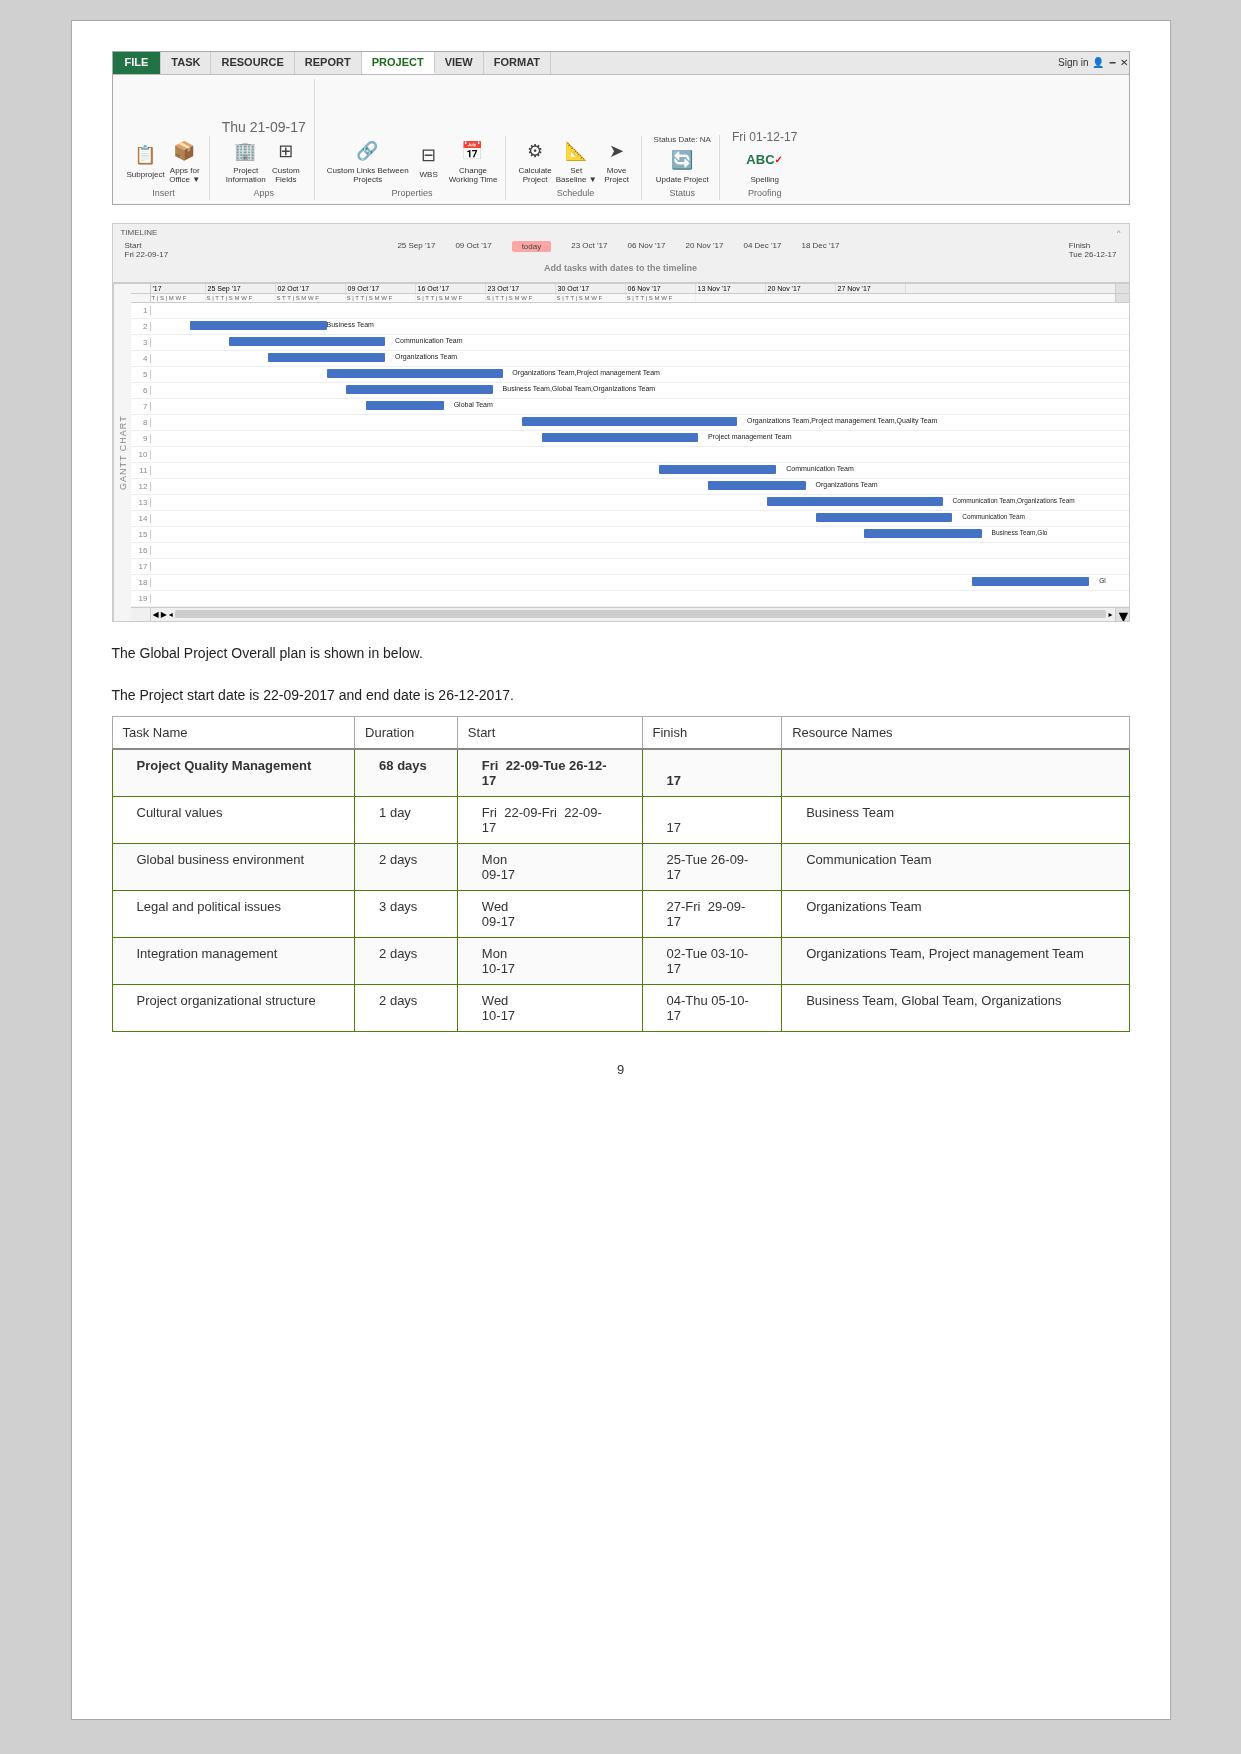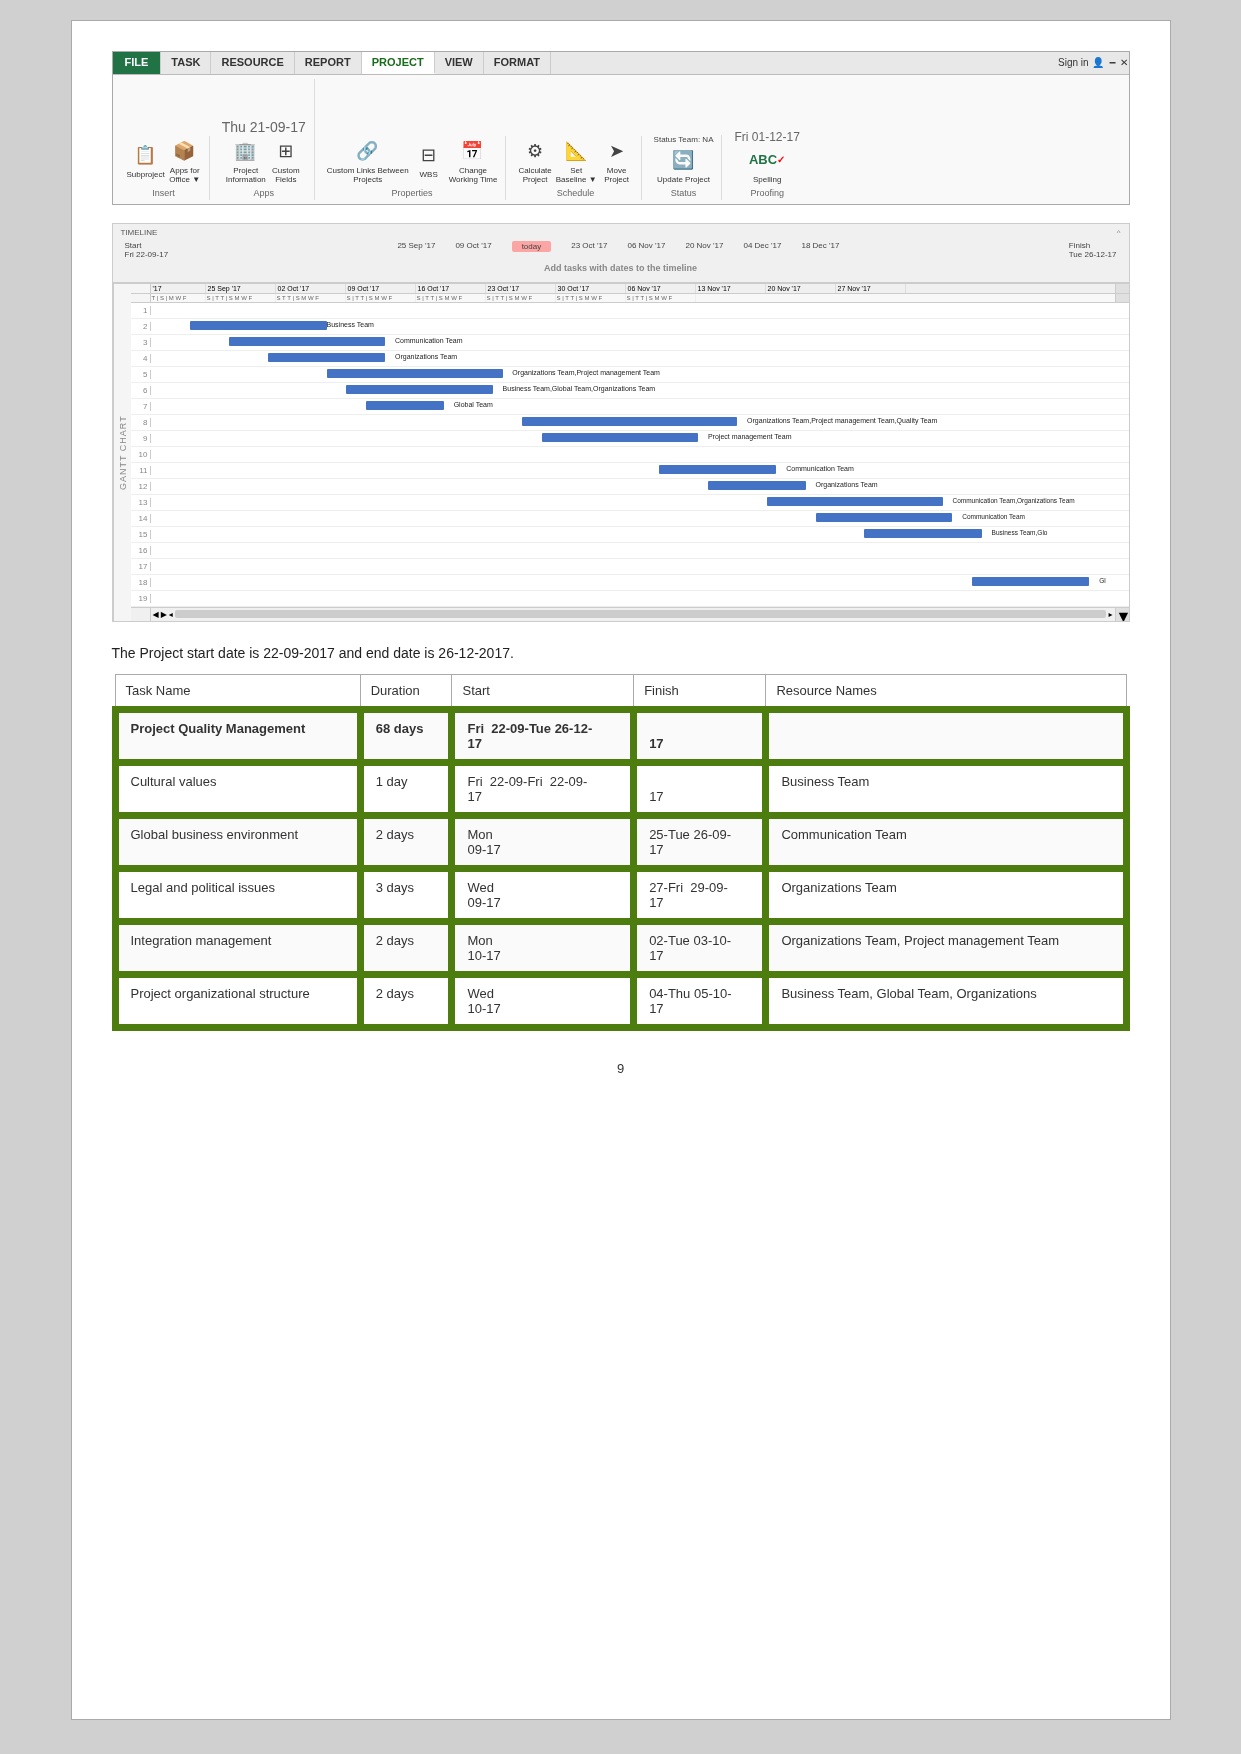--- a/index.html
+++ b/index.html
@@ -212,22 +212,22 @@
     }
     .data-table th {
       border: 1px solid #aaa;
       padding: 8px 10px;
       text-align: left;
       font-weight: normal;
       color: #333;
       background: #fff;
     }
     .data-table td {
-      border: 7px solid #4d7c0f;
-      padding: 8px 12px;
+      border: 1px solid #4d7c0f;
+      padding: 8px 24px;
       color: #333;
       vertical-align: top;
     }
     .data-table tr.header-row th {
       border-bottom: 2px solid #888;
     }
     .data-table tr.bold-row td {
       font-weight: bold;
     }
     .data-table tr:nth-child(odd) td {
@@ -335,21 +335,21 @@
           </div>
           <div class="ribbon-icon">
             <div class="icon-box">➤</div>
             <div class="icon-label">Move<br>Project</div>
           </div>
         </div>
         <div class="ribbon-group-label">Schedule</div>
       </div>
 
       <div class="ribbon-group">
-        <div style="font-size:8px; color:#444;">Status Team: NA</div>
+        <div style="font-size:8px; color:#444;">Status Date: NA</div>
         <div class="ribbon-icons" style="margin-top:2px;">
           <div class="ribbon-icon">
             <div class="icon-box">🔄</div>
             <div class="icon-label">Update Project</div>
           </div>
         </div>
         <div class="ribbon-group-label">Status</div>
       </div>
 
       <div class="ribbon-group">
@@ -572,20 +572,21 @@
             <span style="font-size:8px; cursor:pointer;">◂</span>
             <div style="flex:1; height:8px; background:#ccc; border-radius:2px;"></div>
             <span style="font-size:8px; cursor:pointer;">▸</span>
           </div>
           <div class="scroll-stub" style="cursor:pointer;">▼</div>
         </div>
       </div>
     </div>
   </div>
 
+  <p class="body-text">The Global Project Overall plan is shown in below.</p>
   <p class="body-text">The Project start date is 22-09-2017 and end date is 26-12-2017.</p>
 
   <table class="data-table">
     <thead>
       <tr class="header-row">
         <th>Task Name</th>
         <th>Duration</th>
         <th>Start</th>
         <th>Finish</th>
         <th>Resource Names</th>

